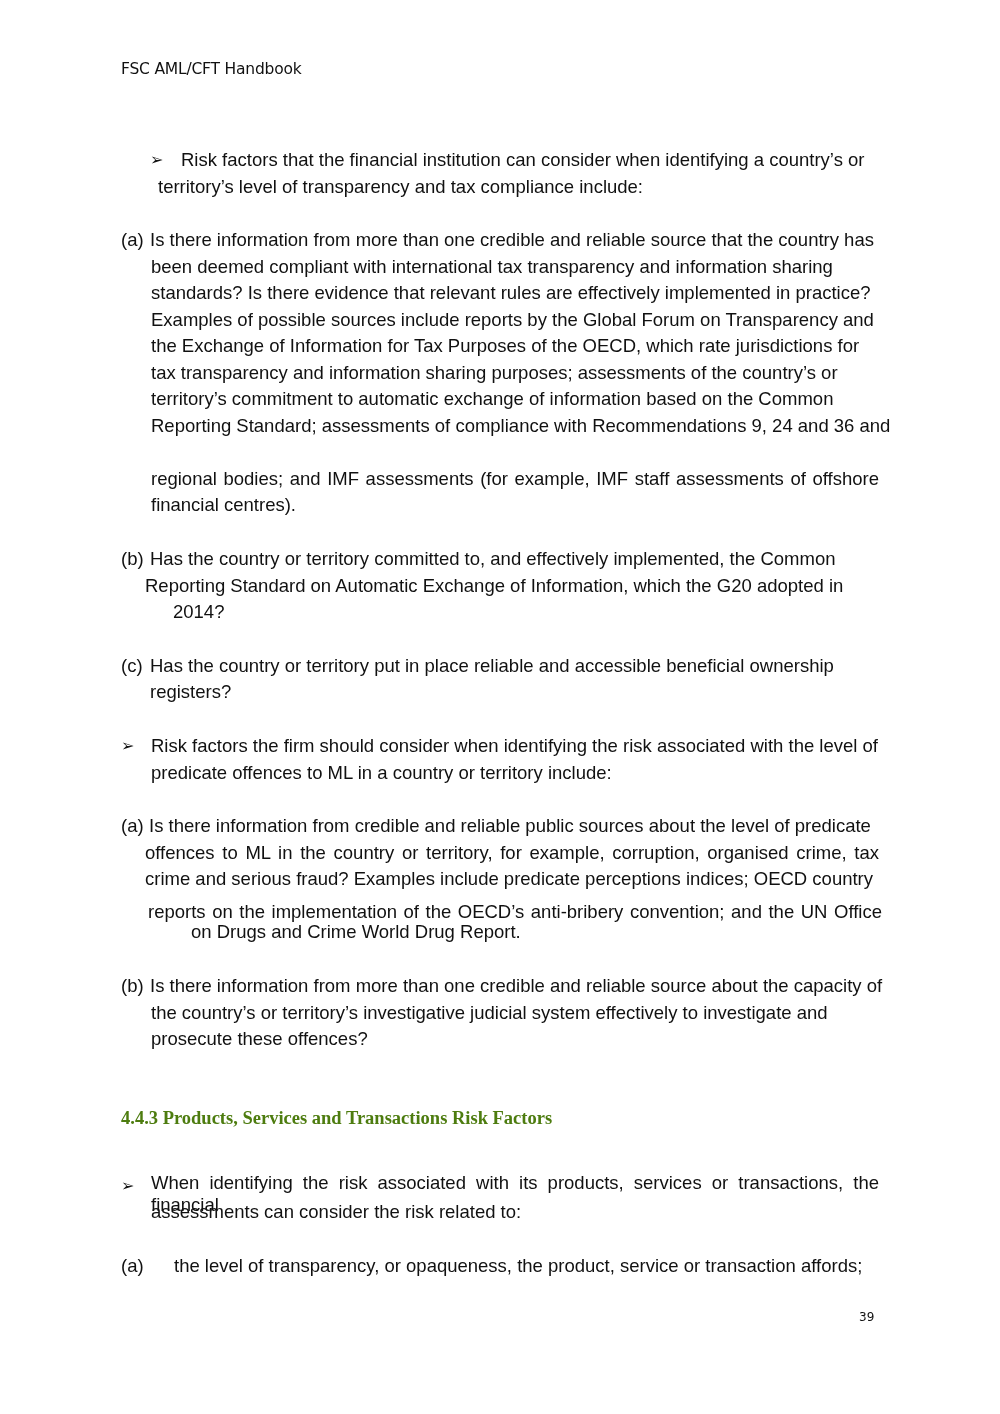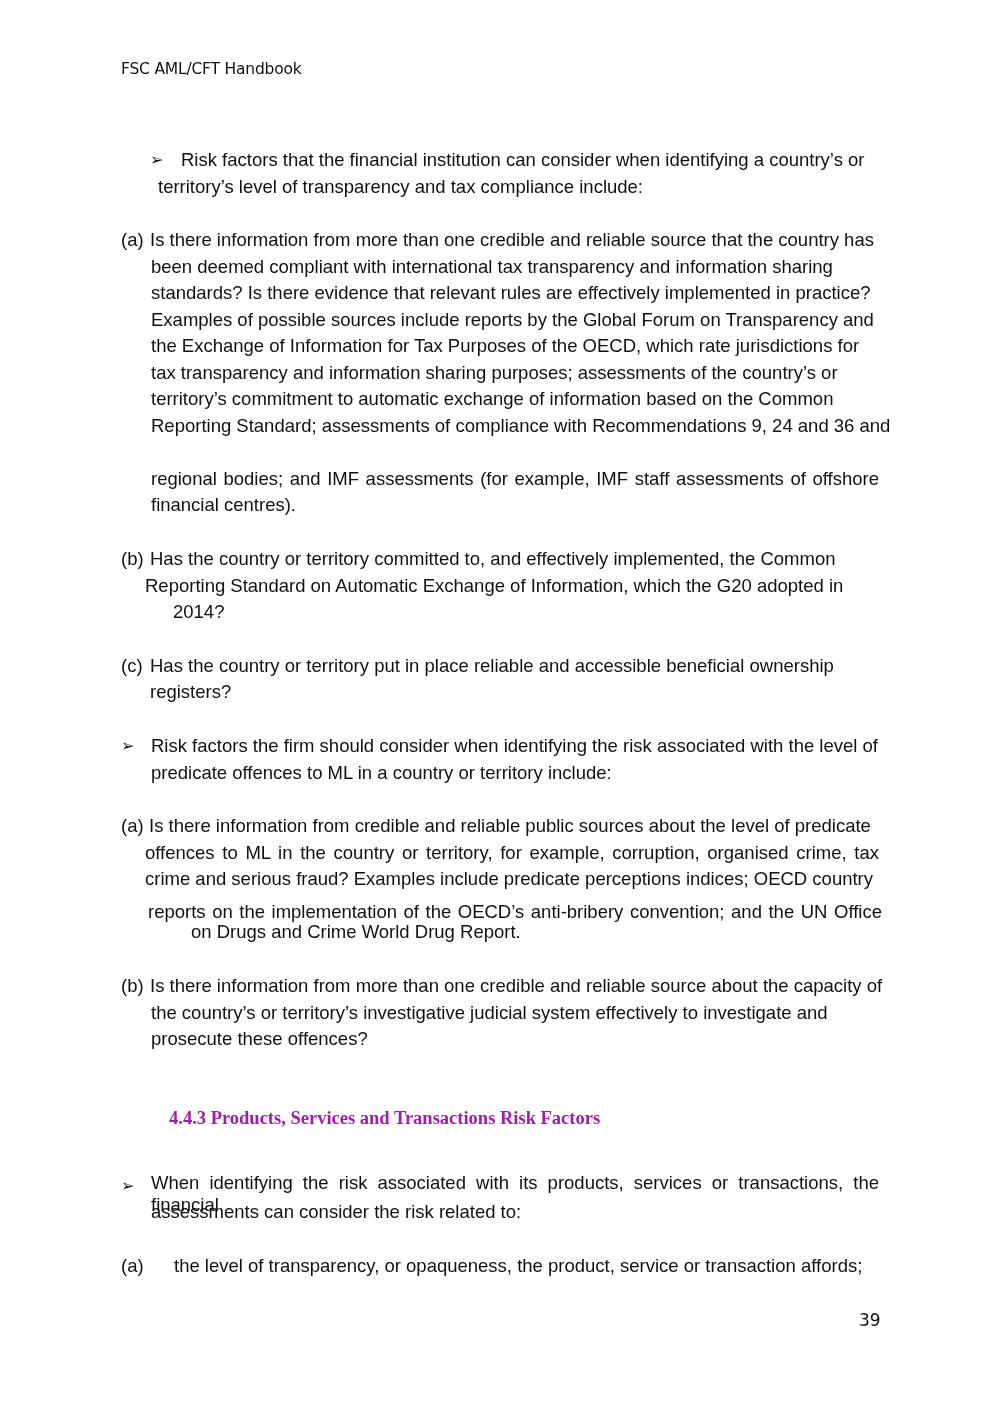--- a/index.html
+++ b/index.html
@@ -2,22 +2,22 @@
 <html><head>
   <meta charset="utf-8">
   <style>
     html, body { margin: 0; padding: 0; background: #ffffff; }
     body { width: 1000px; height: 1414px; position: relative; overflow: hidden; color: #1a1a1a; }
     .page { position: absolute; left: 0; top: 0; width: 1000px; height: 1414px; background: #fff; }
     .header { position: absolute; left: 121px; top: 60px; font-family: "DejaVu Sans", sans-serif; font-size: 15.5px; color: #111; letter-spacing: -0.2px; }
     .line { position: absolute; font-family: Liberation Sans, sans-serif; font-size: 18.5px; white-space: nowrap; line-height: 22px; color: #111; }
     .just { text-align: justify; text-align-last: justify; white-space: normal; }
     .bullet { position: absolute; font-family: "DejaVu Sans", sans-serif; font-size: 16px; color: #111; }
-    .heading { position: absolute; left: 121px; top: 1108px; font-family: "Liberation Serif", serif; font-weight: bold; font-size: 18.5px; color: #a21caf; white-space: nowrap; margin-left: 48px; }
-    .pagenum { position: absolute; left: 859px; top: 1310px; font-family: "DejaVu Sans", sans-serif; font-size: 17px; color: #111; }
+    .heading { position: absolute; left: 121px; top: 1108px; font-family: "Liberation Serif", serif; font-weight: bold; font-size: 18.5px; color: #4d7c0f; white-space: nowrap; }
+    .pagenum { position: absolute; left: 859px; top: 1310px; font-family: "DejaVu Sans", sans-serif; font-size: 12px; color: #111; }
   </style>
 </head>
 <body>
 
 <div class="page">
 
   <div class="header">FSC AML/CFT Handbook</div>
 
   <span class="bullet" style="left:150px;top:150px;">➢</span>
   <div class="line" style="left:181px;top:149px;">Risk factors that the financial institution can consider when identifying a country’s or</div>

